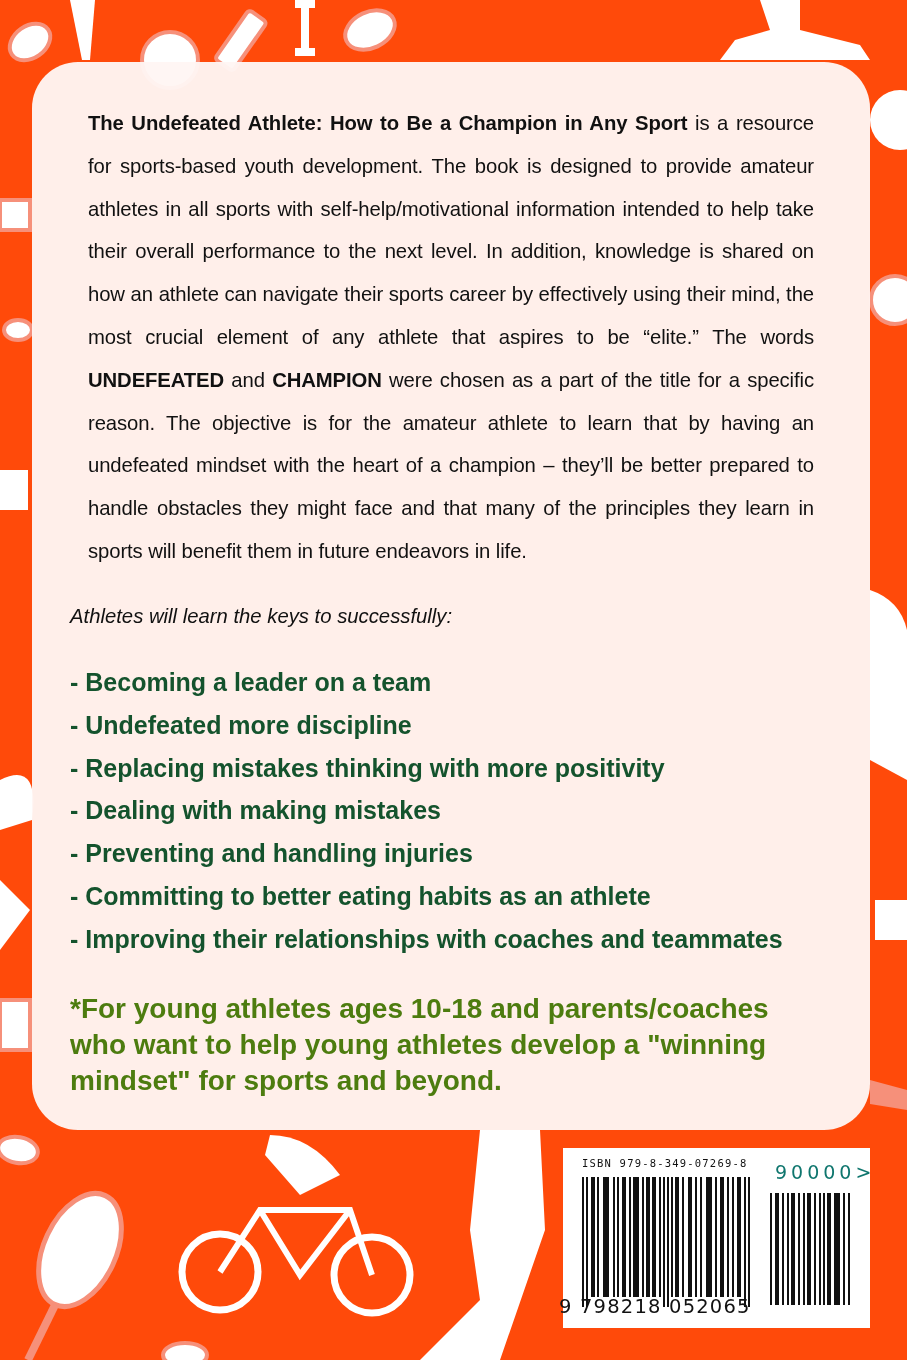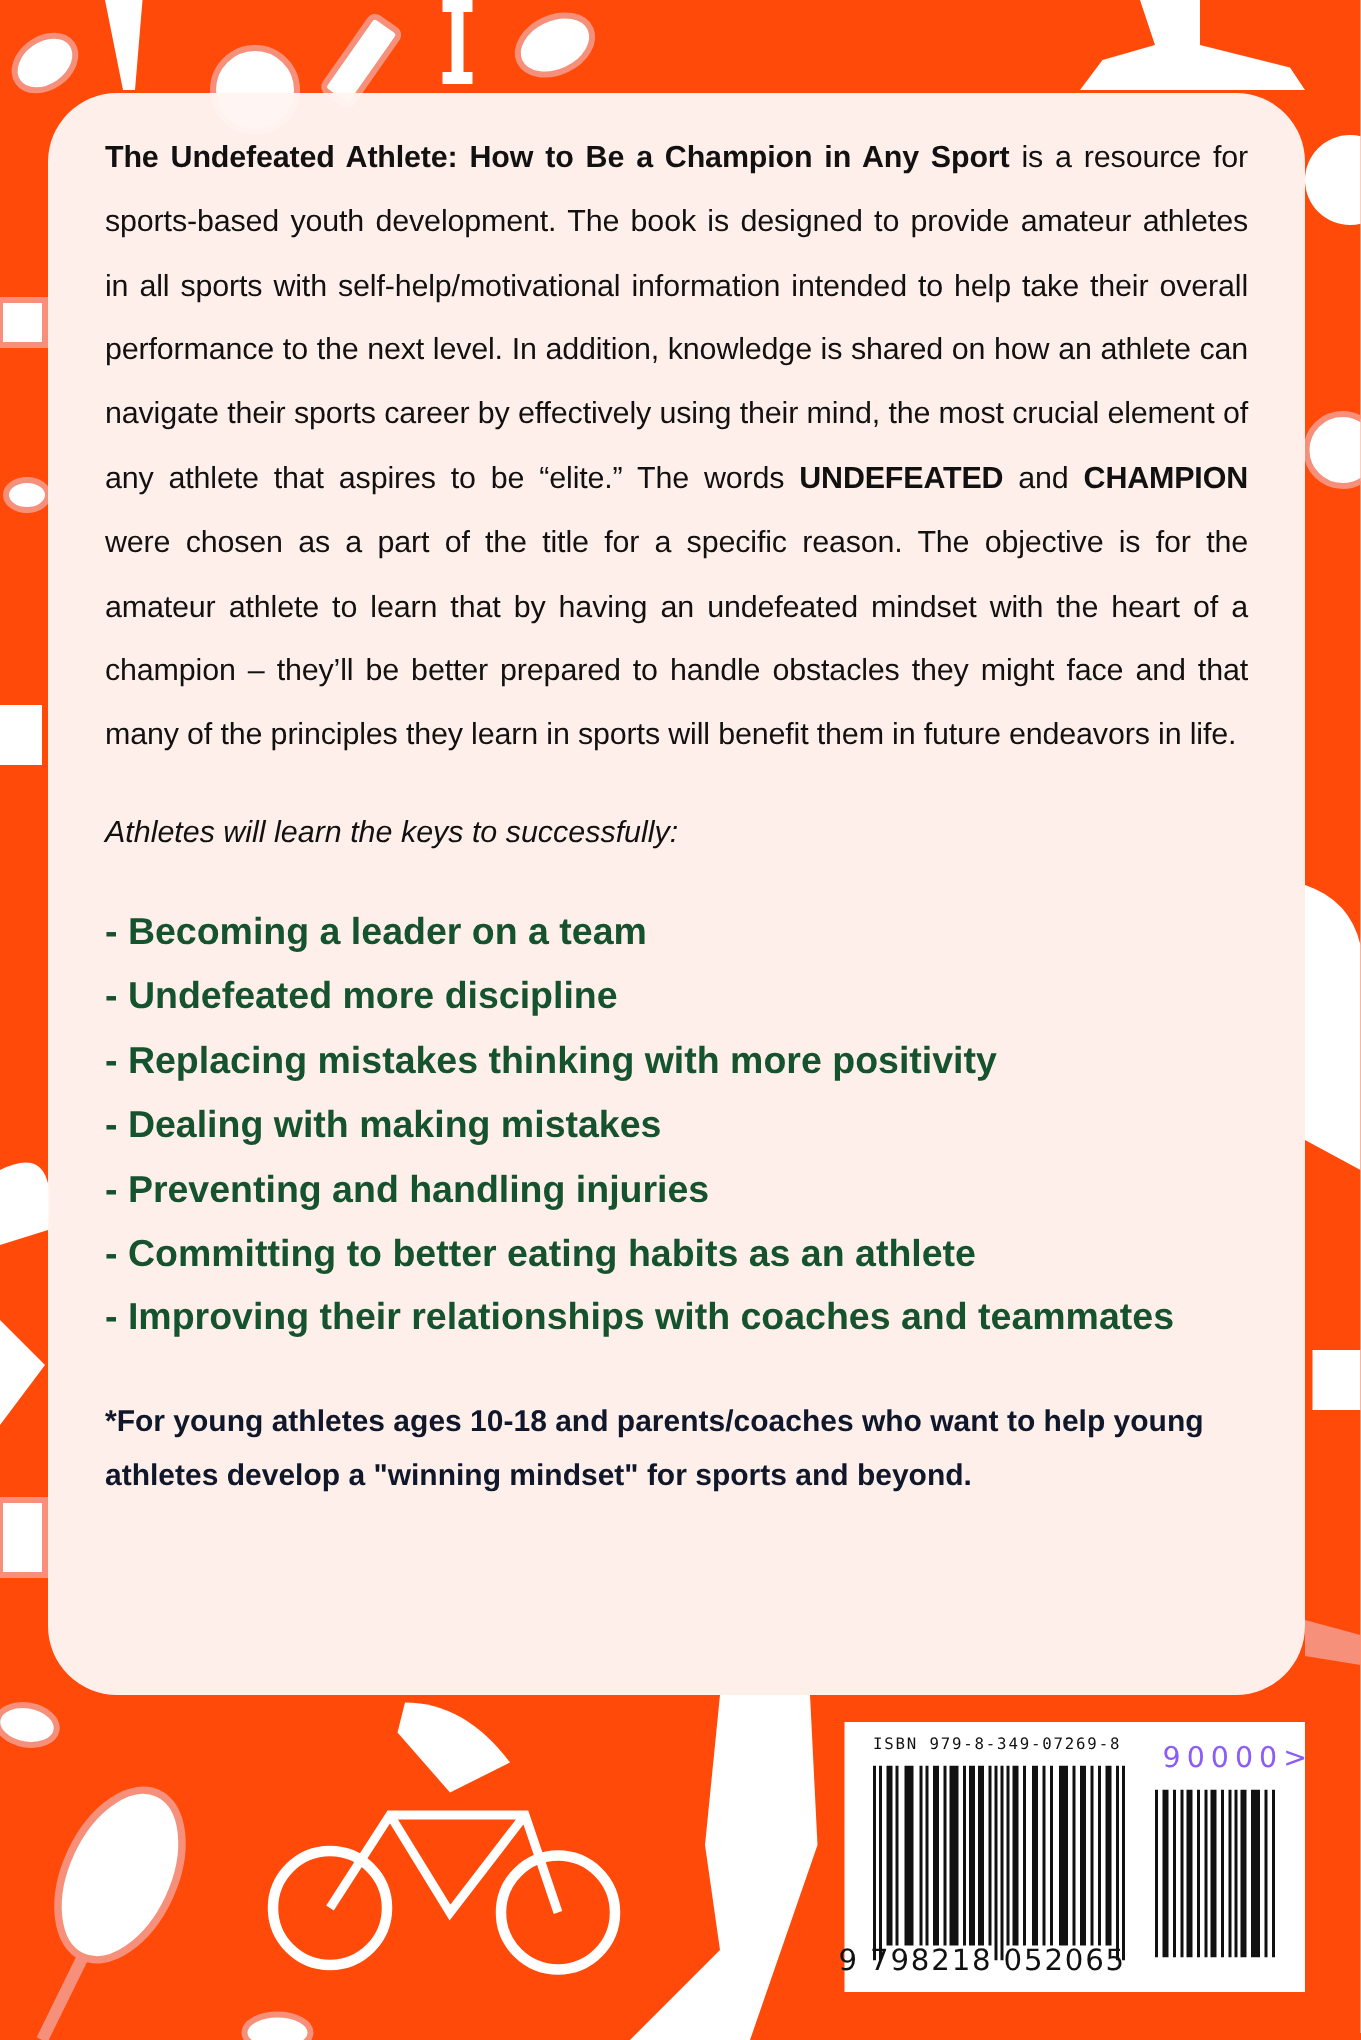--- a/index.html
+++ b/index.html
@@ -12,46 +12,46 @@
   .bg-art { position: absolute; inset: 0; width: 907px; height: 1360px; }
   .panel {
     position: absolute; left: 32px; top: 62px; width: 838px; height: 1068px;
     background: rgba(255, 246, 244, 0.96);
     border-radius: 46px;
     box-sizing: border-box;
     padding: 22px 38px 0 38px;
   }
   .intro {
     font-size: 20.3px; line-height: 42.8px; color: #111;
-    text-align: justify; margin: 0;
+    text-align: justify; margin: 18px;
     letter-spacing: -0.1px;
   }
   .intro b { font-weight: bold; }
   .keys-lead {
     font-size: 20.3px; color: #111; margin: 22px 0 0 0; line-height: 42px; font-style: italic;
   }
   .keys { list-style: none; margin: 24px 0 0 0; padding: 0; }
   .keys li {
     font-size: 25px; font-weight: bold; color: #14532d; line-height: 42.9px;
   }
   .note {
-    font-size: 20px; font-weight: bold; color: #0f172a; line-height: 36px;
+    font-size: 28px; font-weight: bold; color: #4d7c0f; line-height: 36px;
     margin: 30px 0 0 0;
   }
   .barcode-box {
     position: absolute; left: 563px; top: 1148px; width: 307px; height: 180px;
     background: #fff;
   }
   .isbn-text {
     position: absolute; left: 19px; top: 9px;
     font-family: "DejaVu Sans Mono", monospace; font-size: 10.5px; letter-spacing: 1.2px; color: #111;
   }
   .addon-text {
     position: absolute; left: 212px; top: 13px;
-    font-family: "DejaVu Sans", sans-serif; font-size: 19px; letter-spacing: 4px; color: #8b5cf6;
+    font-family: "DejaVu Sans", sans-serif; font-size: 19px; letter-spacing: 4px; color: #0f766e;
   }
   .digits-text {
     position: absolute; left: -4px; top: 147px;
     font-family: "DejaVu Sans", sans-serif; font-size: 19.5px; letter-spacing: 1.2px; color: #111;
     white-space: pre;
   }
   .bars-main { position: absolute; left: 19px; top: 29px; }
   .bars-addon { position: absolute; left: 207px; top: 45px; }
 </style>
 </head>

